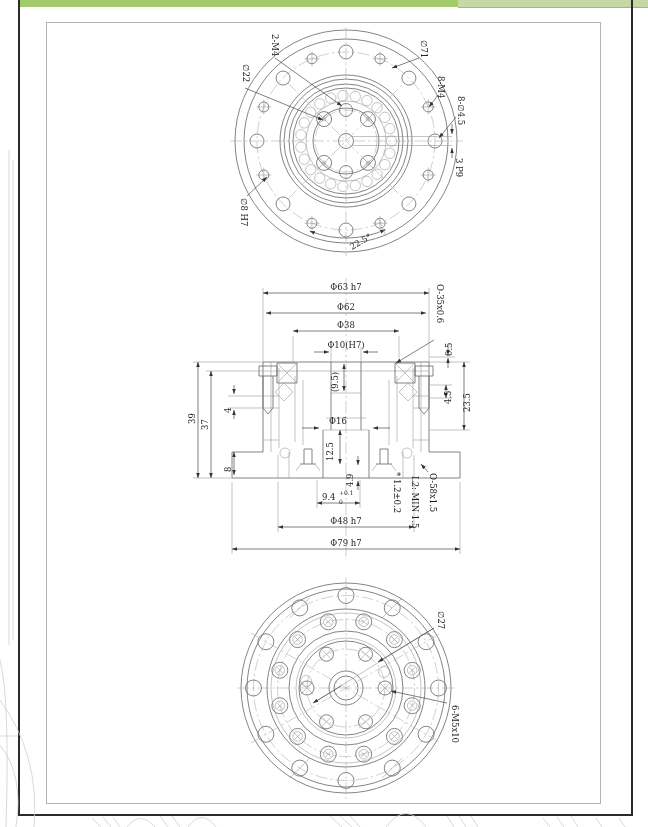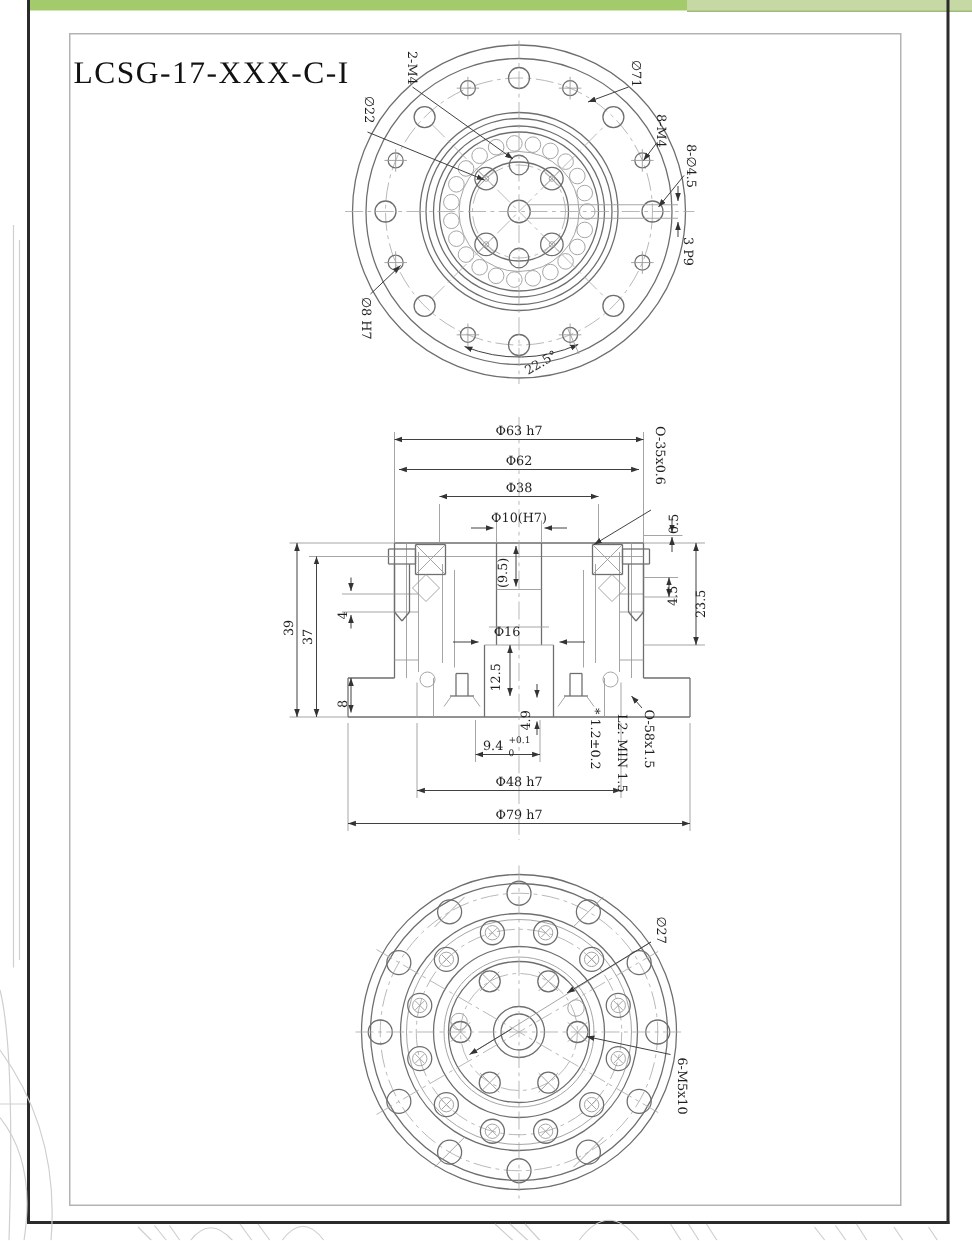--- a/index.html
+++ b/index.html
@@ -28,21 +28,20 @@
 </head>
 <body>
 
 <div class="stage">
   <div class="bar bar-left"></div>
   <div class="bar bar-right"></div>
   <div class="border-v border-left"></div>
   <div class="border-v border-right"></div>
   <div class="border-bottom"></div>
   <div class="inner-frame"></div>
-  <div class="title">LCSG-17-XXX-C-I</div>
 
   <svg width="648" height="827" viewBox="0 0 648 827">
     <defs>
       <marker id="ar" viewBox="0 0 10 10" refX="9" refY="5" markerWidth="9" markerHeight="9" orient="auto-start-reverse">
         <path d="M0,1.8 L9,5 L0,8.2 Z" fill="#333"></path>
       </marker>
     </defs>
 
     <g id="g-deco">
         <path d="M0,660 Q10,700 6,827" class="deco"></path>

